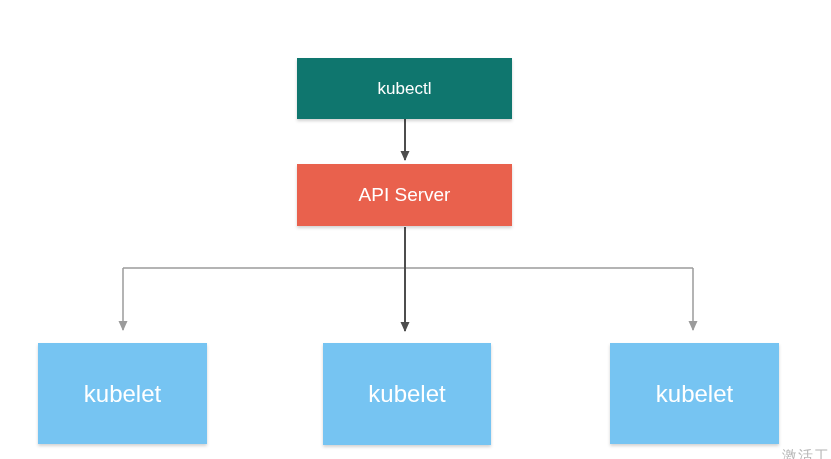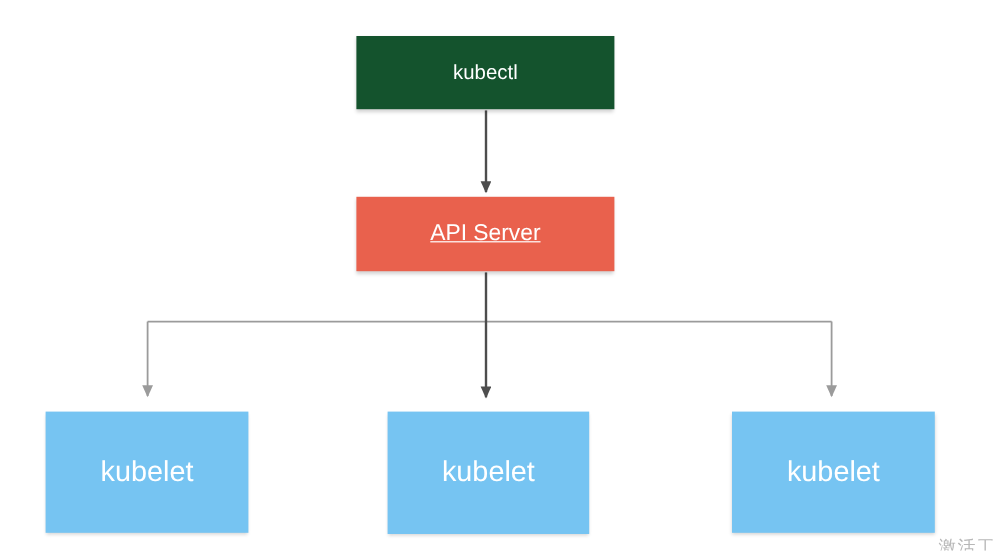--- a/index.html
+++ b/index.html
@@ -34,21 +34,20 @@
   }
   .node-kubectl {
     left: 297px; top: 30px;
     width: 215px; height: 61px;
     font-size: 17px;
   }
   .node-api-server {
     left: 297px; top: 164px;
     width: 215px; height: 62px;
     font-size: 19px;
-    text-decoration: underline;
   }
   .node-kubelet {
     top: 343px;
     width: 169px; height: 101px;
     font-size: 24px;
   }
   .node-kubelet-1 { left: 38px; }
   .node-kubelet-2 { left: 323px; width: 168px; height: 102px; }
   .node-kubelet-3 { left: 610px; }
   .watermark {
@@ -80,21 +79,21 @@
 
     <line x1="123" y1="268" x2="693" y2="268" stroke-width="1.5" style="stroke: rgb(155, 155, 155);"></line>
 
     <line x1="123" y1="268" x2="123" y2="330" stroke-width="1.5" marker-end="url(#arrowLight)" style="stroke: rgb(155, 155, 155);"></line>
 
     <line x1="693" y1="268" x2="693" y2="330" stroke-width="1.5" marker-end="url(#arrowLight)" style="stroke: rgb(155, 155, 155);"></line>
 
     <line x1="405" y1="227" x2="405" y2="331" stroke-width="2" marker-end="url(#arrowDark)" style="stroke: rgb(77, 77, 77);"></line>
   </svg>
 
-  <div class="node node-kubectl" style="background-color: #14532d; color: rgb(255, 255, 255);">
+  <div class="node node-kubectl" style="background-color: #0f766e; color: rgb(255, 255, 255); margin-top: 28px;">
     <span>kubectl</span>
   </div>
 
   <div class="node node-api-server" style="background-color: rgb(233, 97, 77); color: rgb(255, 255, 255);">
     <span>API Server</span>
   </div>
 
   <div class="node node-kubelet node-kubelet-1" style="background-color: rgb(118, 196, 242); color: rgb(255, 255, 255);">
     <span>kubelet</span>
   </div>

